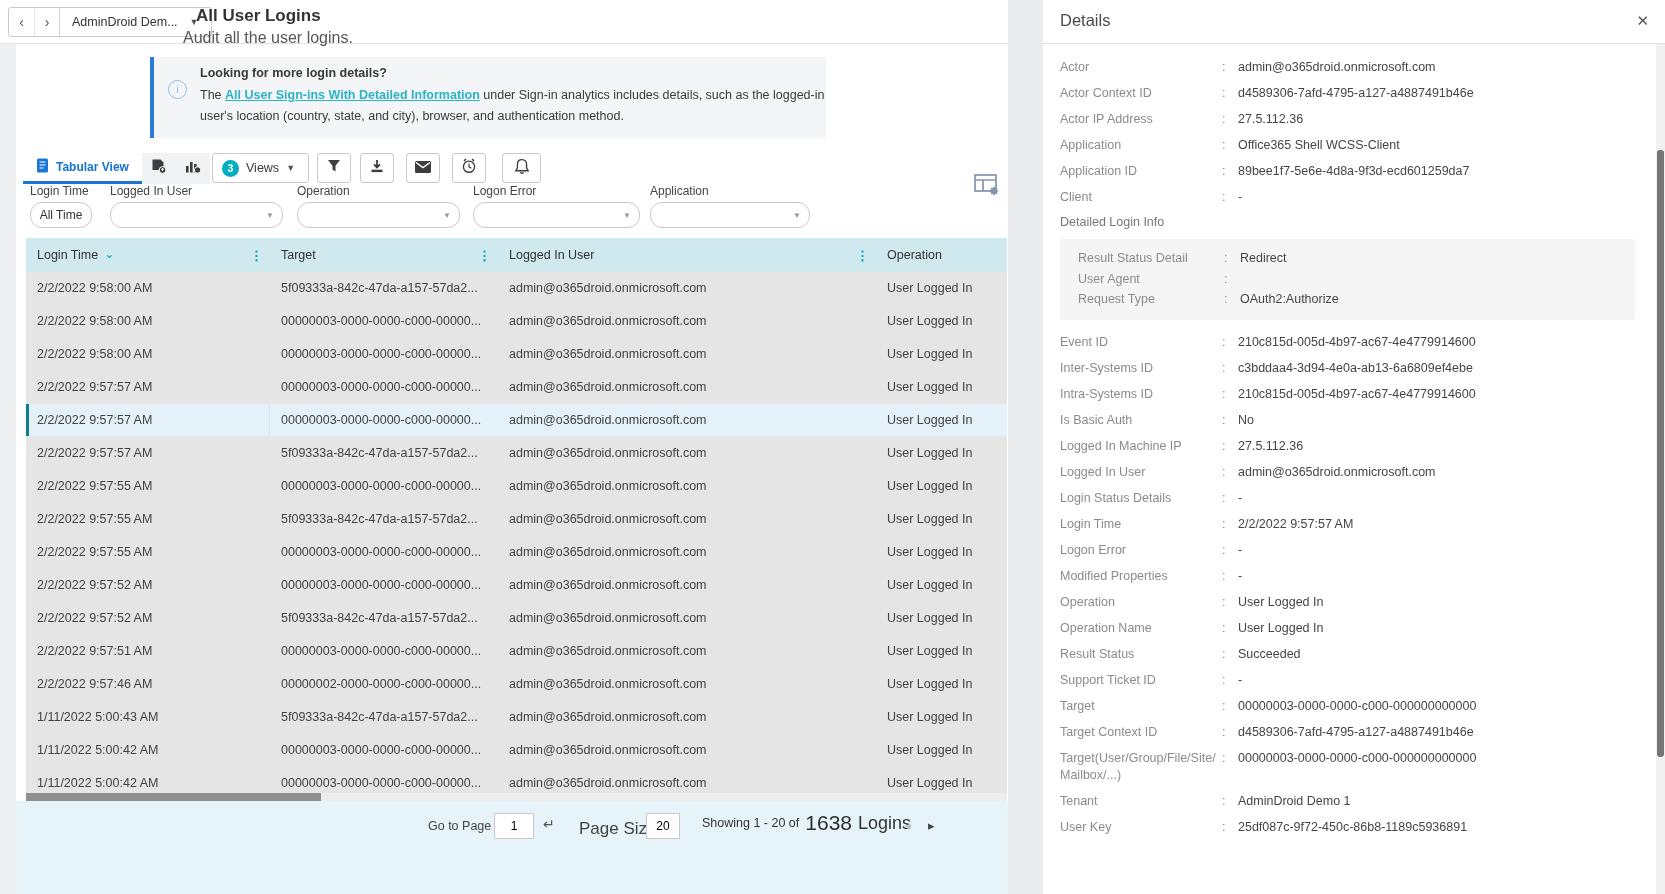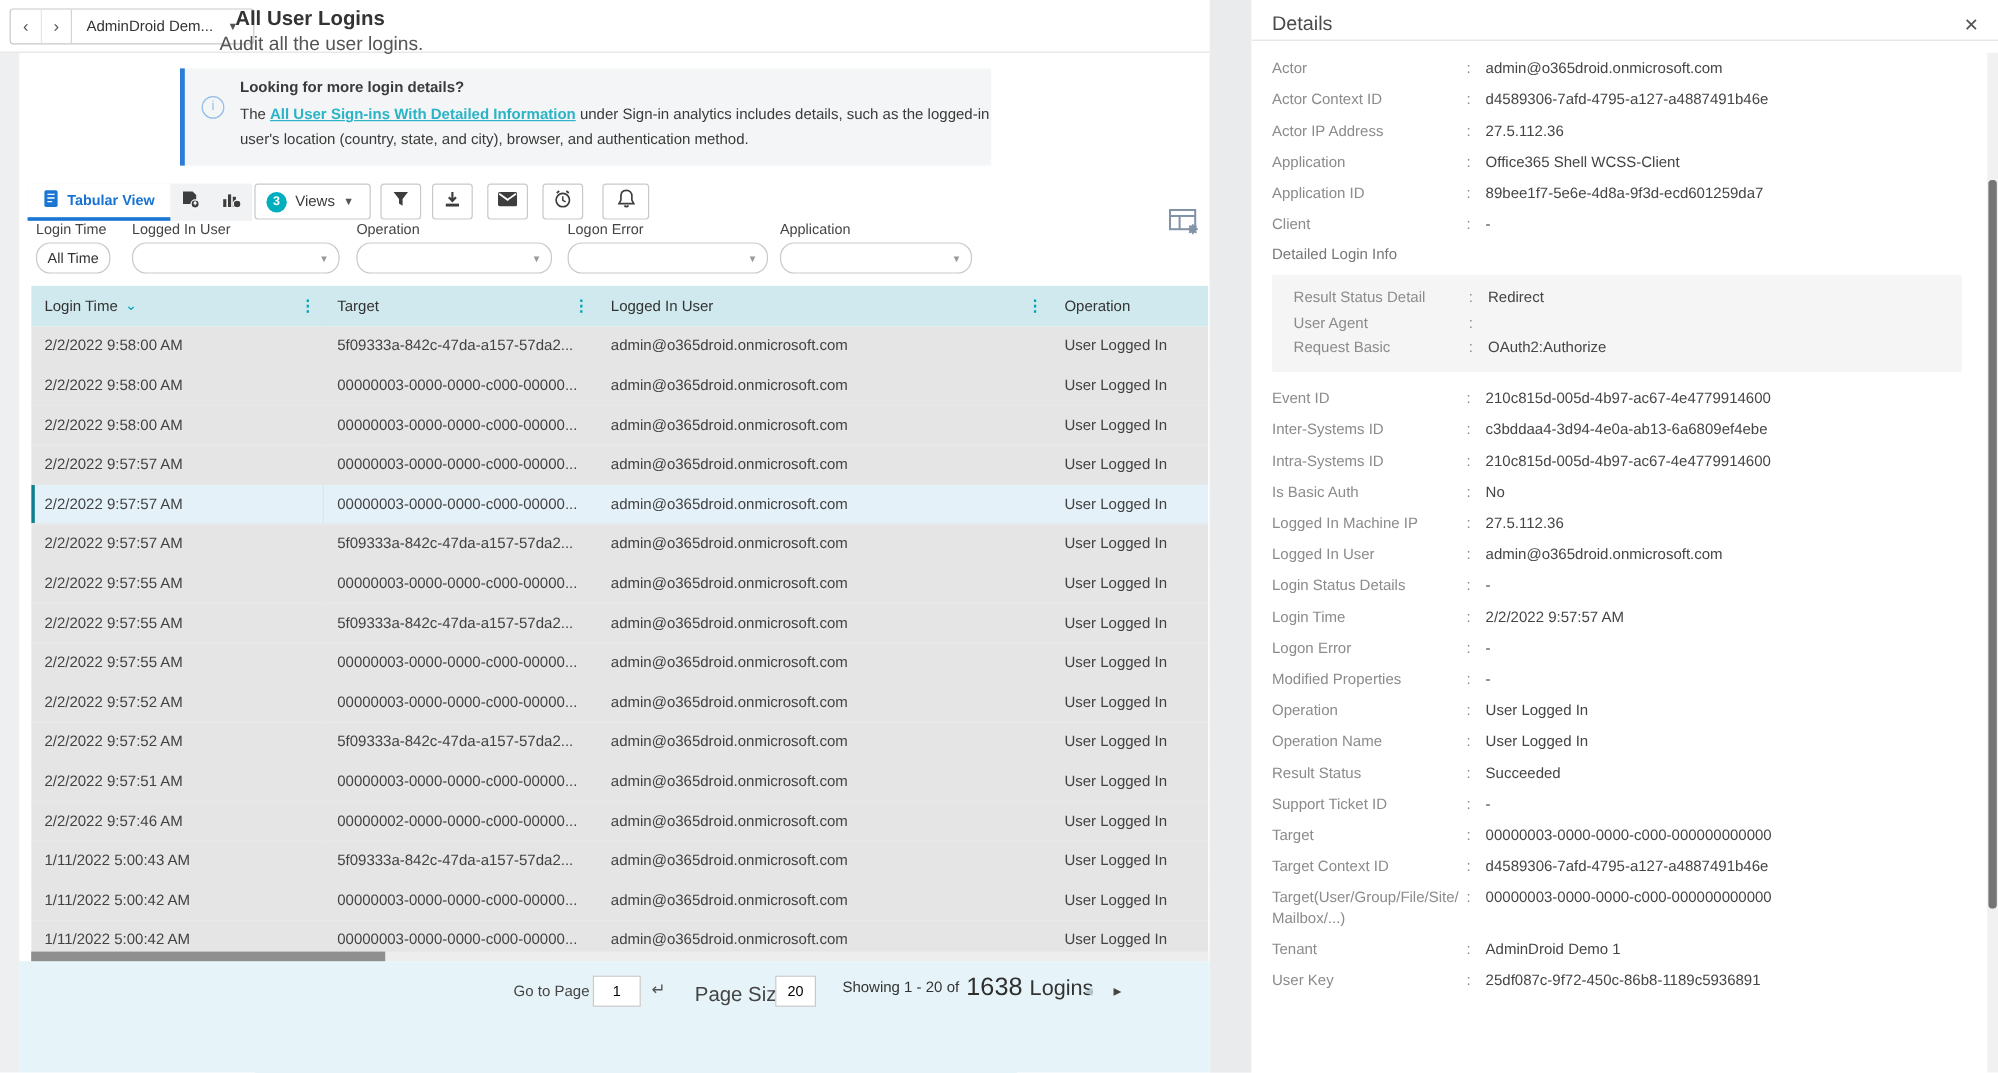--- a/index.html
+++ b/index.html
@@ -81,21 +81,21 @@
   .showing-total { font-size:21px; color:#2f2f2f; }
   .showing-unit { font-size:18px; }
   .pg-prev { position:absolute; left:888px; top:17px; font-size:13px; color:#b4c5cc; cursor:pointer; }
   .pg-next { position:absolute; left:912px; top:17px; font-size:13px; color:#444; cursor:pointer; }
 
   
   .gap { position:absolute; left:1008px; top:0; width:35px; height:894px; background:#e9ebed; }
 
   
   .details { position:absolute; left:1043px; top:0; width:622px; height:894px; background:#fff; overflow:hidden; }
-  .d-header { height:34px; border-bottom:1px solid #e2e2e2; position:relative; }
+  .d-header { height:44px; border-bottom:1px solid #e2e2e2; position:relative; }
   .d-title { position:absolute; left:17px; top:11px; font-size:16.5px; color:#4a4a4a; }
   .d-close { position:absolute; right:16px; top:12px; font-size:15px; color:#555; cursor:pointer; }
   .d-body { padding:15px 30px 0 17px; }
   .d-row { display:flex; margin-bottom:9px; line-height:17px; font-size:12.5px; }
   .d-label { width:162px; flex-shrink:0; color:#8b8b8b; overflow-wrap:anywhere; }
   .d-colon { width:16px; flex-shrink:0; color:#8b8b8b; }
   .d-value { flex:1; color:#454545; overflow-wrap:anywhere; }
   .d-group-title { font-size:12.5px; color:#777; margin:3px 0 10px; }
   .group-box { background:#f5f5f5; border-radius:2px; padding:10px 12px 9px 18px; margin-bottom:14px; }
   .group-box .d-row { margin-bottom:2px; line-height:18.5px; }
@@ -451,21 +451,21 @@
             <span class="d-colon">:</span>
             <span class="d-value">Redirect</span>
           </div>
 
           <div class="d-row">
             <span class="d-label">User Agent</span>
             <span class="d-colon">:</span>
           </div>
 
           <div class="d-row">
-            <span class="d-label">Request Basic</span>
+            <span class="d-label">Request Type</span>
             <span class="d-colon">:</span>
             <span class="d-value">OAuth2:Authorize</span>
           </div>
         </div>
     </div>
     <div>
 
         <div class="d-row">
           <span class="d-label">Event ID</span>
           <span class="d-colon">:</span>

